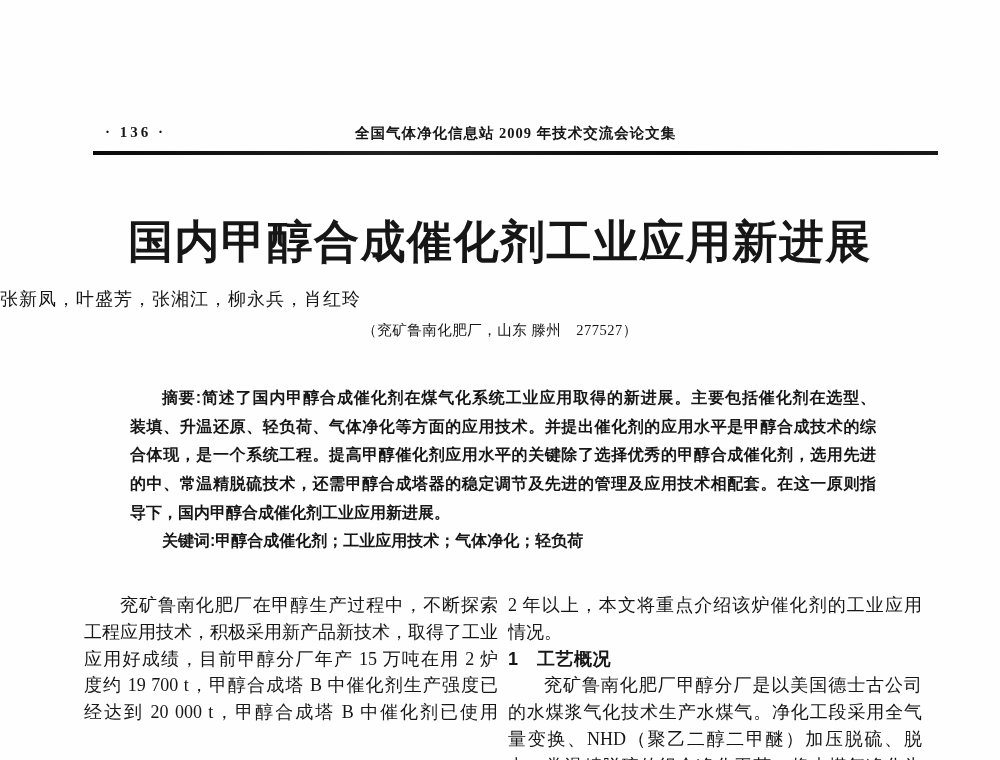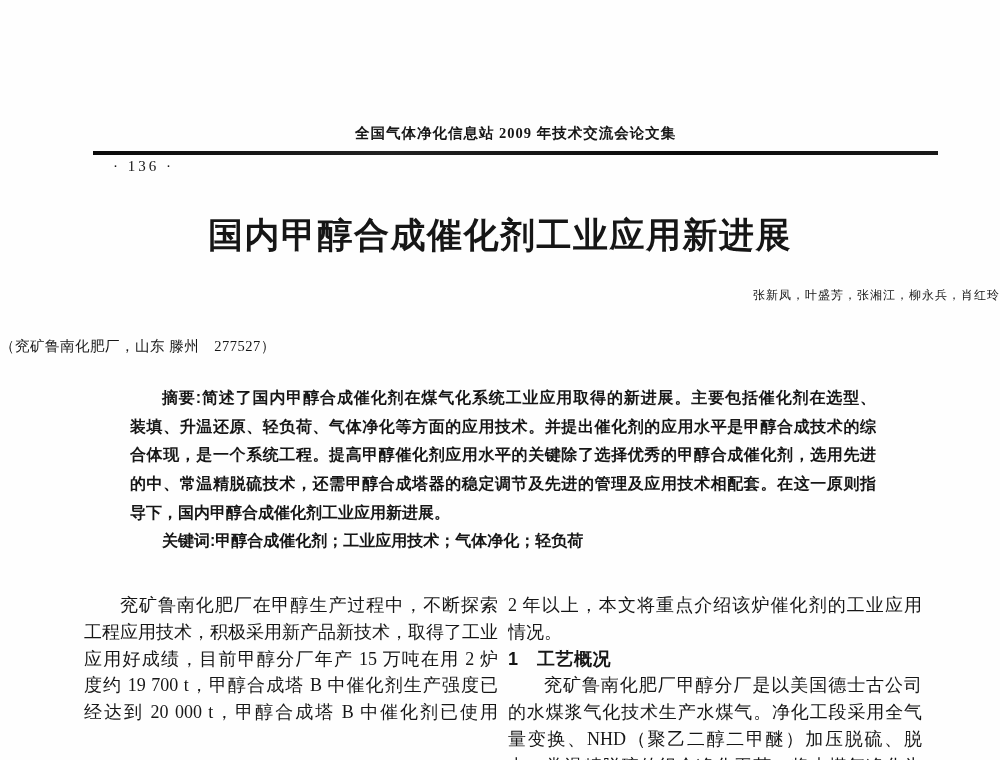--- a/index.html
+++ b/index.html
@@ -8,46 +8,45 @@
     width: 1000px;
     height: 760px;
     background: #fefefe;
     overflow: hidden;
     font-family: "Liberation Serif", "DejaVu Serif", serif;
     color: #161616;
   }
   
   .header-row { position: absolute; top: 122px; left: 93px; width: 845px; height: 24px; }
   .page-num {
-    position: absolute; left: 20px; top: 2px;
-    font-size: 15px; font-weight: normal; letter-spacing: 3px;
+    position: absolute; left: 12px; top: 2px;
+    font-size: 15px; font-weight: bold; letter-spacing: 3px;
     font-family: "Liberation Serif", serif;
-    margin-top: 34px;
   }
   .header-title {
     position: absolute; left: 0; right: 0; top: 2px; text-align: center;
     font-size: 14.5px; font-weight: bold; letter-spacing: 1px;
   }
   .rule {
     position: absolute; top: 151px; left: 93px; width: 845px; height: 4px;
     background: linear-gradient(90deg, #0a0a0a 0%, #222 35%, #0a0a0a 70%, #1a1a1a 100%);
   }
   
   .paper-title {
     position: absolute; top: 212px; left: 0; width: 100%;
-    text-align: center; font-size: 35px; font-weight: bold; letter-spacing: 1.5px;
+    text-align: center; font-size: 45px; font-weight: bold; letter-spacing: 1.5px;
     font-family: "Liberation Sans", "DejaVu Sans", sans-serif;
   }
   .authors {
     position: absolute; top: 287px; left: 0; width: 100%;
-    text-align: right; font-size: 12px; letter-spacing: 1px;
+    text-align: left; font-size: 18px; letter-spacing: 1px;
   }
   .affiliation {
     position: absolute; top: 321px; left: 0; width: 100%;
-    text-align: left; font-size: 14.5px; letter-spacing: 0.5px; margin-top: 16px;
+    text-align: center; font-size: 14.5px; letter-spacing: 0.5px;
   }
   
   .abstract {
     position: absolute; top: 384px; left: 130px; width: 746px;
     font-family: "Liberation Sans", "DejaVu Sans", sans-serif;
     font-weight: bold; font-size: 16px;
   }
   .abstract .line { height: 28.7px; line-height: 28.7px; }
   
   .col { position: absolute; top: 592px; width: 414px; font-size: 18px; }

